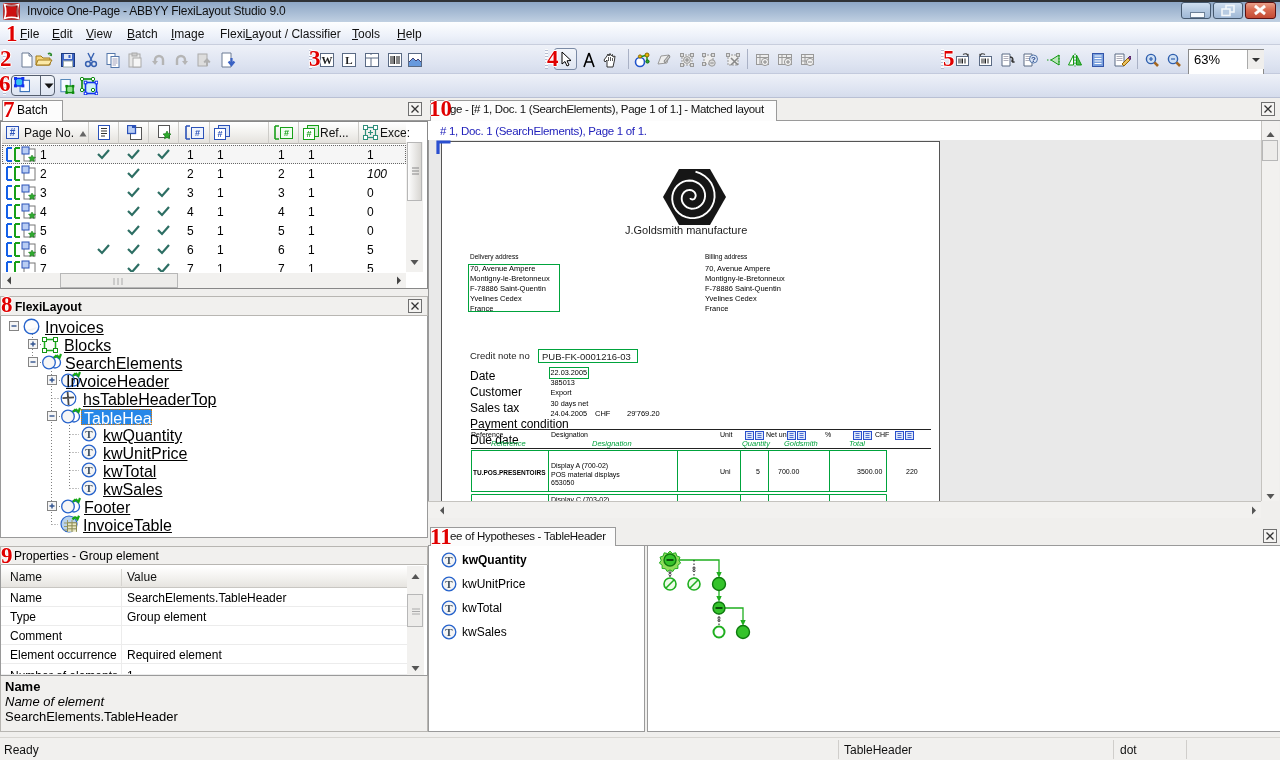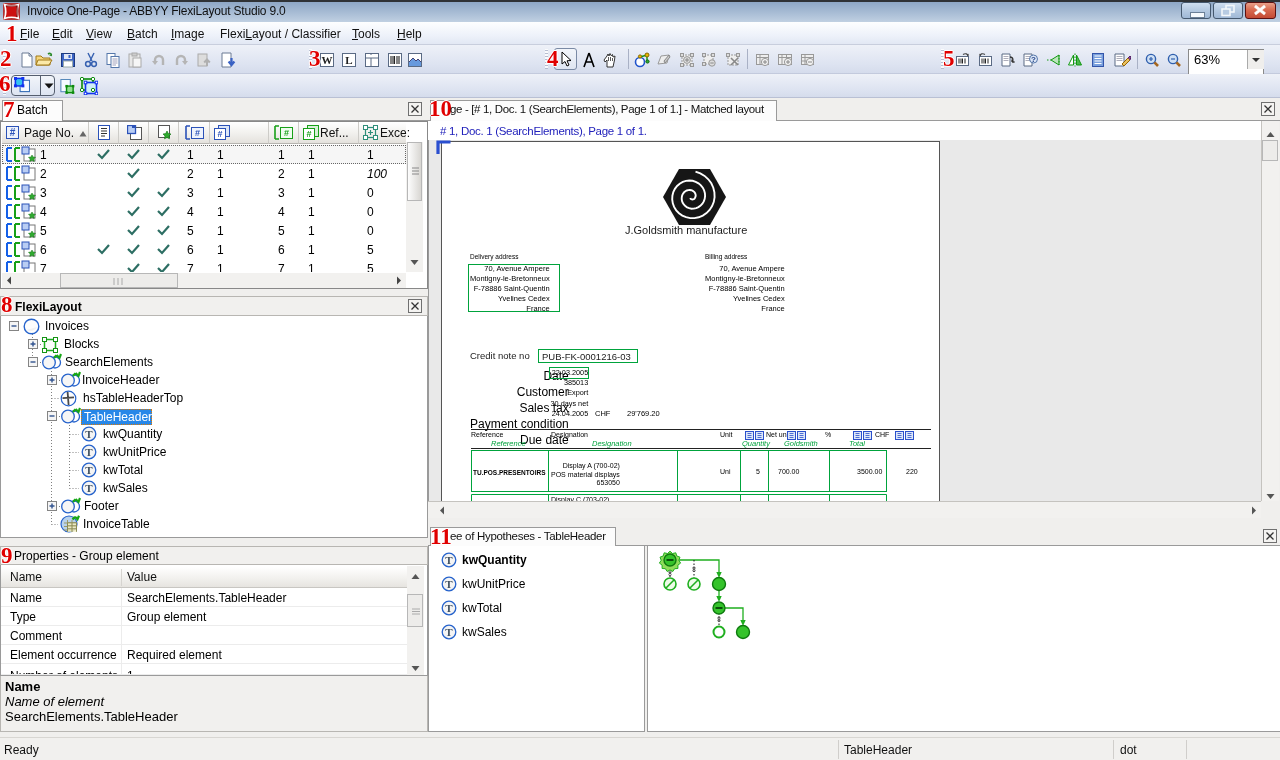--- a/index.html
+++ b/index.html
@@ -1,17 +1,17 @@
 <!DOCTYPE html>
 <html><head>
 <meta charset="utf-8">
 <style>
   html,body{margin:0;padding:0;}
   body{font-family:"Liberation Sans", sans-serif;}
-  #root{position:relative;width:1280px;height:760px;overflow:hidden;background:#F0EFED;font-family:"Liberation Sans",sans-serif;text-align:right;}
+  #root{position:relative;width:1280px;height:760px;overflow:hidden;background:#F0EFED;font-family:"Liberation Sans",sans-serif;}
   .abs{position:absolute;}
   .rednum{position:absolute;color:#E00000;font-weight:bold;font-size:23px;font-family:"Liberation Serif",serif;z-index:50;line-height:1;text-shadow:-1px 0 0 #fff,1px 0 0 #fff,0 -1px 0 #fff,0 1px 0 #fff;}
   
   #titlebar{left:0;top:0;width:1280px;height:22px;background:linear-gradient(#8ea7c6,#a9bdd5 55%,#c0d0e2);border-top:2px solid #2f3236;box-sizing:border-box;}
   #titletext{left:27px;top:4px;font-size:12px;letter-spacing:-0.2px;color:#101010;}
   .winbtn{position:absolute;top:2px;height:17px;width:30px;border-radius:3px;box-sizing:border-box;}
   
   #menubar{left:0;top:22px;width:1280px;height:23px;background:linear-gradient(#fdfeff,#eef2fa 60%,#e2e8f4);border-bottom:1px solid #c8cedd;box-sizing:border-box;}
   .menuitem{position:absolute;top:27px;font-size:12px;color:#111;}
   .menuitem u{text-decoration:underline;}
@@ -22,21 +22,21 @@
   .tsep{position:absolute;width:1px;background:#a9b1c5;}
   .ticon{position:absolute;width:16px;height:16px;}
   .tab{position:absolute;background:#FCFCFC;border:1px solid #9a9a9a;border-bottom:none;box-sizing:border-box;font-size:12px;color:#111;}
   .closebox{position:absolute;width:14px;height:14px;border:1px solid #707070;background:#F4F3F1;box-sizing:border-box;color:#111;}
   .closebox svg{display:block;}
   .bhc{position:absolute;top:122px;height:22px;background:linear-gradient(#ffffff,#f1f0ed 55%,#e4e2dd);border-right:1px solid #cdccc8;border-bottom:1px solid #b5b3af;box-sizing:border-box;font-size:12px;color:#111;}
   .brow{position:absolute;left:2px;width:404px;height:19px;background:#fff;font-size:12px;}
   .bn{position:absolute;top:3px;color:#000;}
   .bchk{position:absolute;top:4px;}
   .bic{position:absolute;left:3px;top:1px;}
-  .treetxt{position:absolute;font-size:12px;color:#000;white-space:nowrap;}
+  .treetxt{position:absolute;font-size:16px;color:#000;white-space:nowrap;text-decoration:underline;}
   .prow{position:absolute;left:1px;width:406px;height:19px;background:#fff;border-bottom:1px solid #ececec;box-sizing:border-box;font-size:12px;color:#000;}
   .dtxt{position:absolute;color:#000;white-space:nowrap;}
   .sthumb{position:absolute;background:#EDECEA;border:1px solid #b7b7b7;box-sizing:border-box;}
 </style>
 </head>
 <body>
 <div id="root">
 
   <div class="abs" id="titlebar"></div>
   <div class="abs" style="left:3px;top:3px;width:17px;height:17px;">
@@ -671,21 +671,21 @@
           <circle cx="13" cy="9.5" r="5.5" fill="#fff" stroke="#2663cc" stroke-width="1.3"></circle>
           <circle cx="7" cy="9.5" r="6.3" fill="#f6f6f6" stroke="#2663cc" stroke-width="1.3"></circle>
           <path d="M12 5 L14.5 2.2 M14.5 2.2 L17.5 4.8 L19 1" stroke="#17a617" stroke-width="2.2" fill="none"></path>
         </svg>
       <div class="treetxt" style="left:65px;top:355px;">SearchElements</div>
       <svg class="abs" style="left:61px;top:371px;" width="20" height="17">
           <circle cx="13" cy="9.5" r="5.5" fill="#fff" stroke="#2663cc" stroke-width="1.3"></circle>
           <circle cx="7" cy="9.5" r="6.3" fill="#f6f6f6" stroke="#2663cc" stroke-width="1.3"></circle>
           <path d="M12 5 L14.5 2.2 M14.5 2.2 L17.5 4.8 L19 1" stroke="#17a617" stroke-width="2.2" fill="none"></path>
         </svg>
-      <div class="treetxt" style="left:82px;top:373px;">InvoiceHeader</div>
+      <div class="treetxt" style="left:66px;top:373px;">InvoiceHeader</div>
       <svg class="abs" style="left:60px;top:390px;" width="17" height="17">
           <circle cx="8.5" cy="8.5" r="7.3" fill="#fdfdfd" stroke="#2663cc" stroke-width="1.2"></circle>
           <path d="M2.5 8.2 L14 7.4 M7.6 2 L8.6 15" stroke="#4a4a4a" stroke-width="1.8"></path>
         </svg>
       <div class="treetxt" style="left:83px;top:391px;">hsTableHeaderTop</div>
       <svg class="abs" style="left:61px;top:407px;" width="20" height="17">
           <circle cx="13" cy="9.5" r="5.5" fill="#fff" stroke="#2663cc" stroke-width="1.3"></circle>
           <circle cx="7" cy="9.5" r="6.3" fill="#f6f6f6" stroke="#2663cc" stroke-width="1.3"></circle>
           <path d="M12 5 L14.5 2.2 M14.5 2.2 L17.5 4.8 L19 1" stroke="#17a617" stroke-width="2.2" fill="none"></path>
         </svg>

